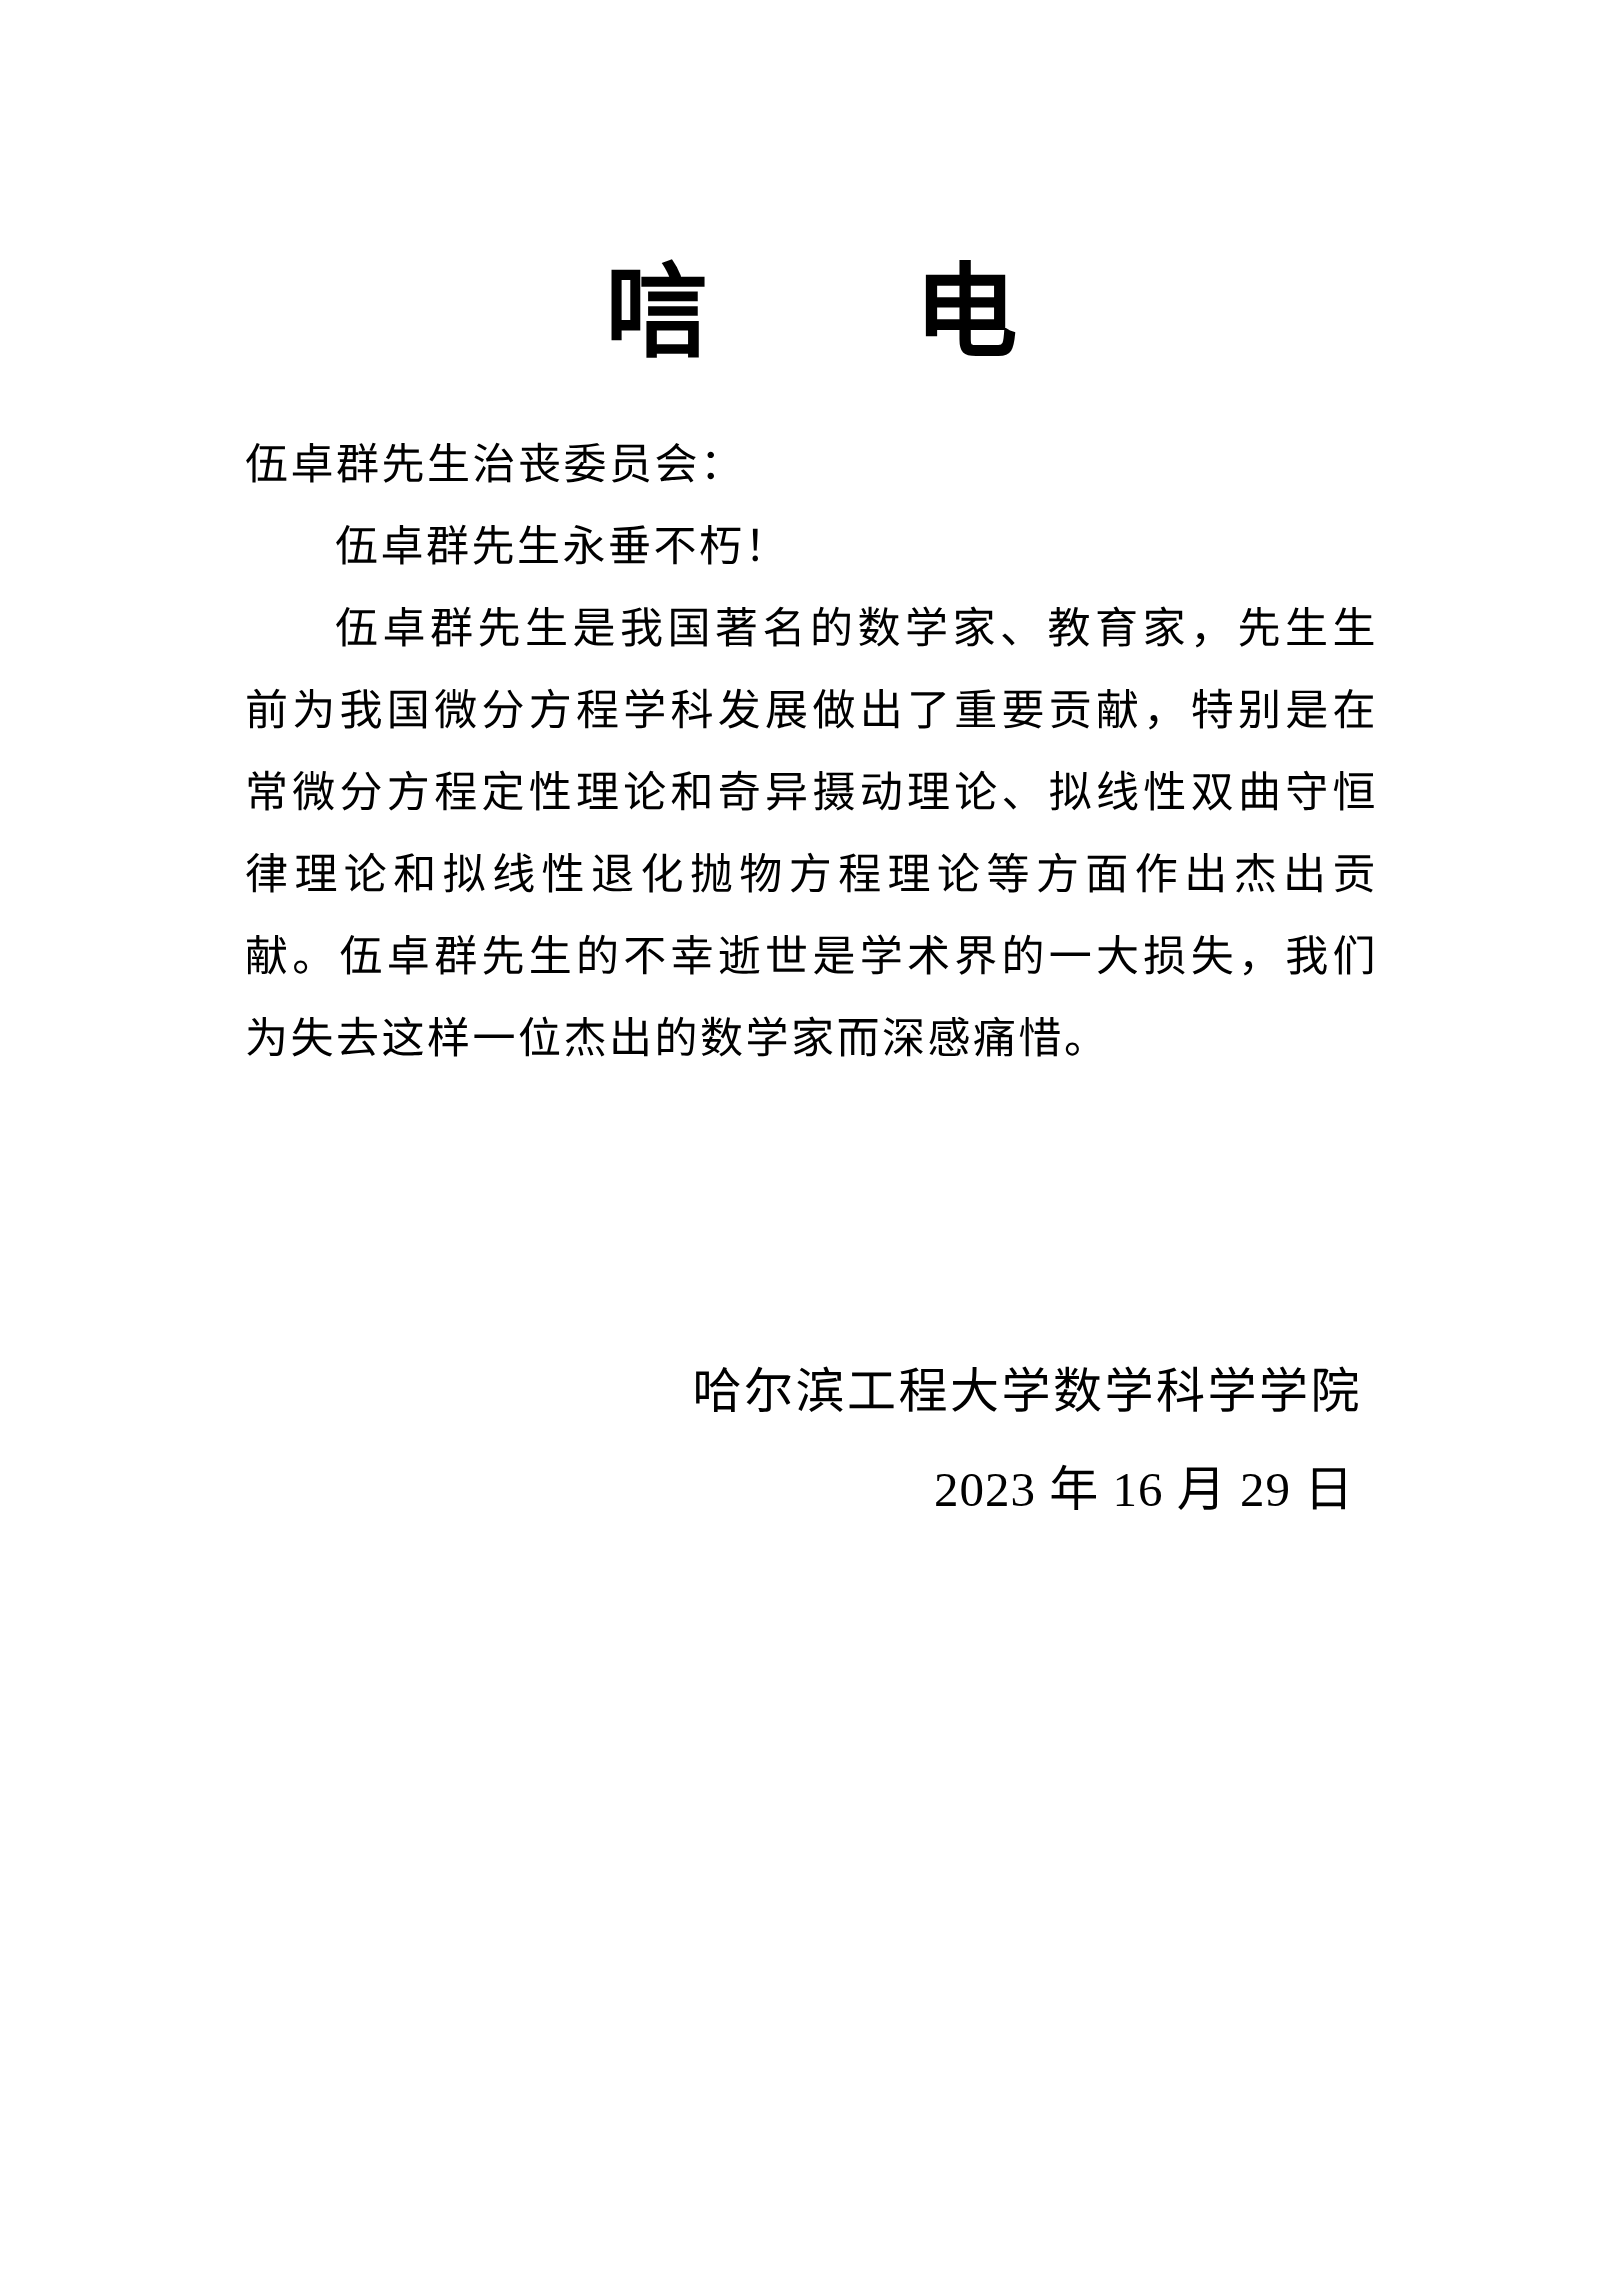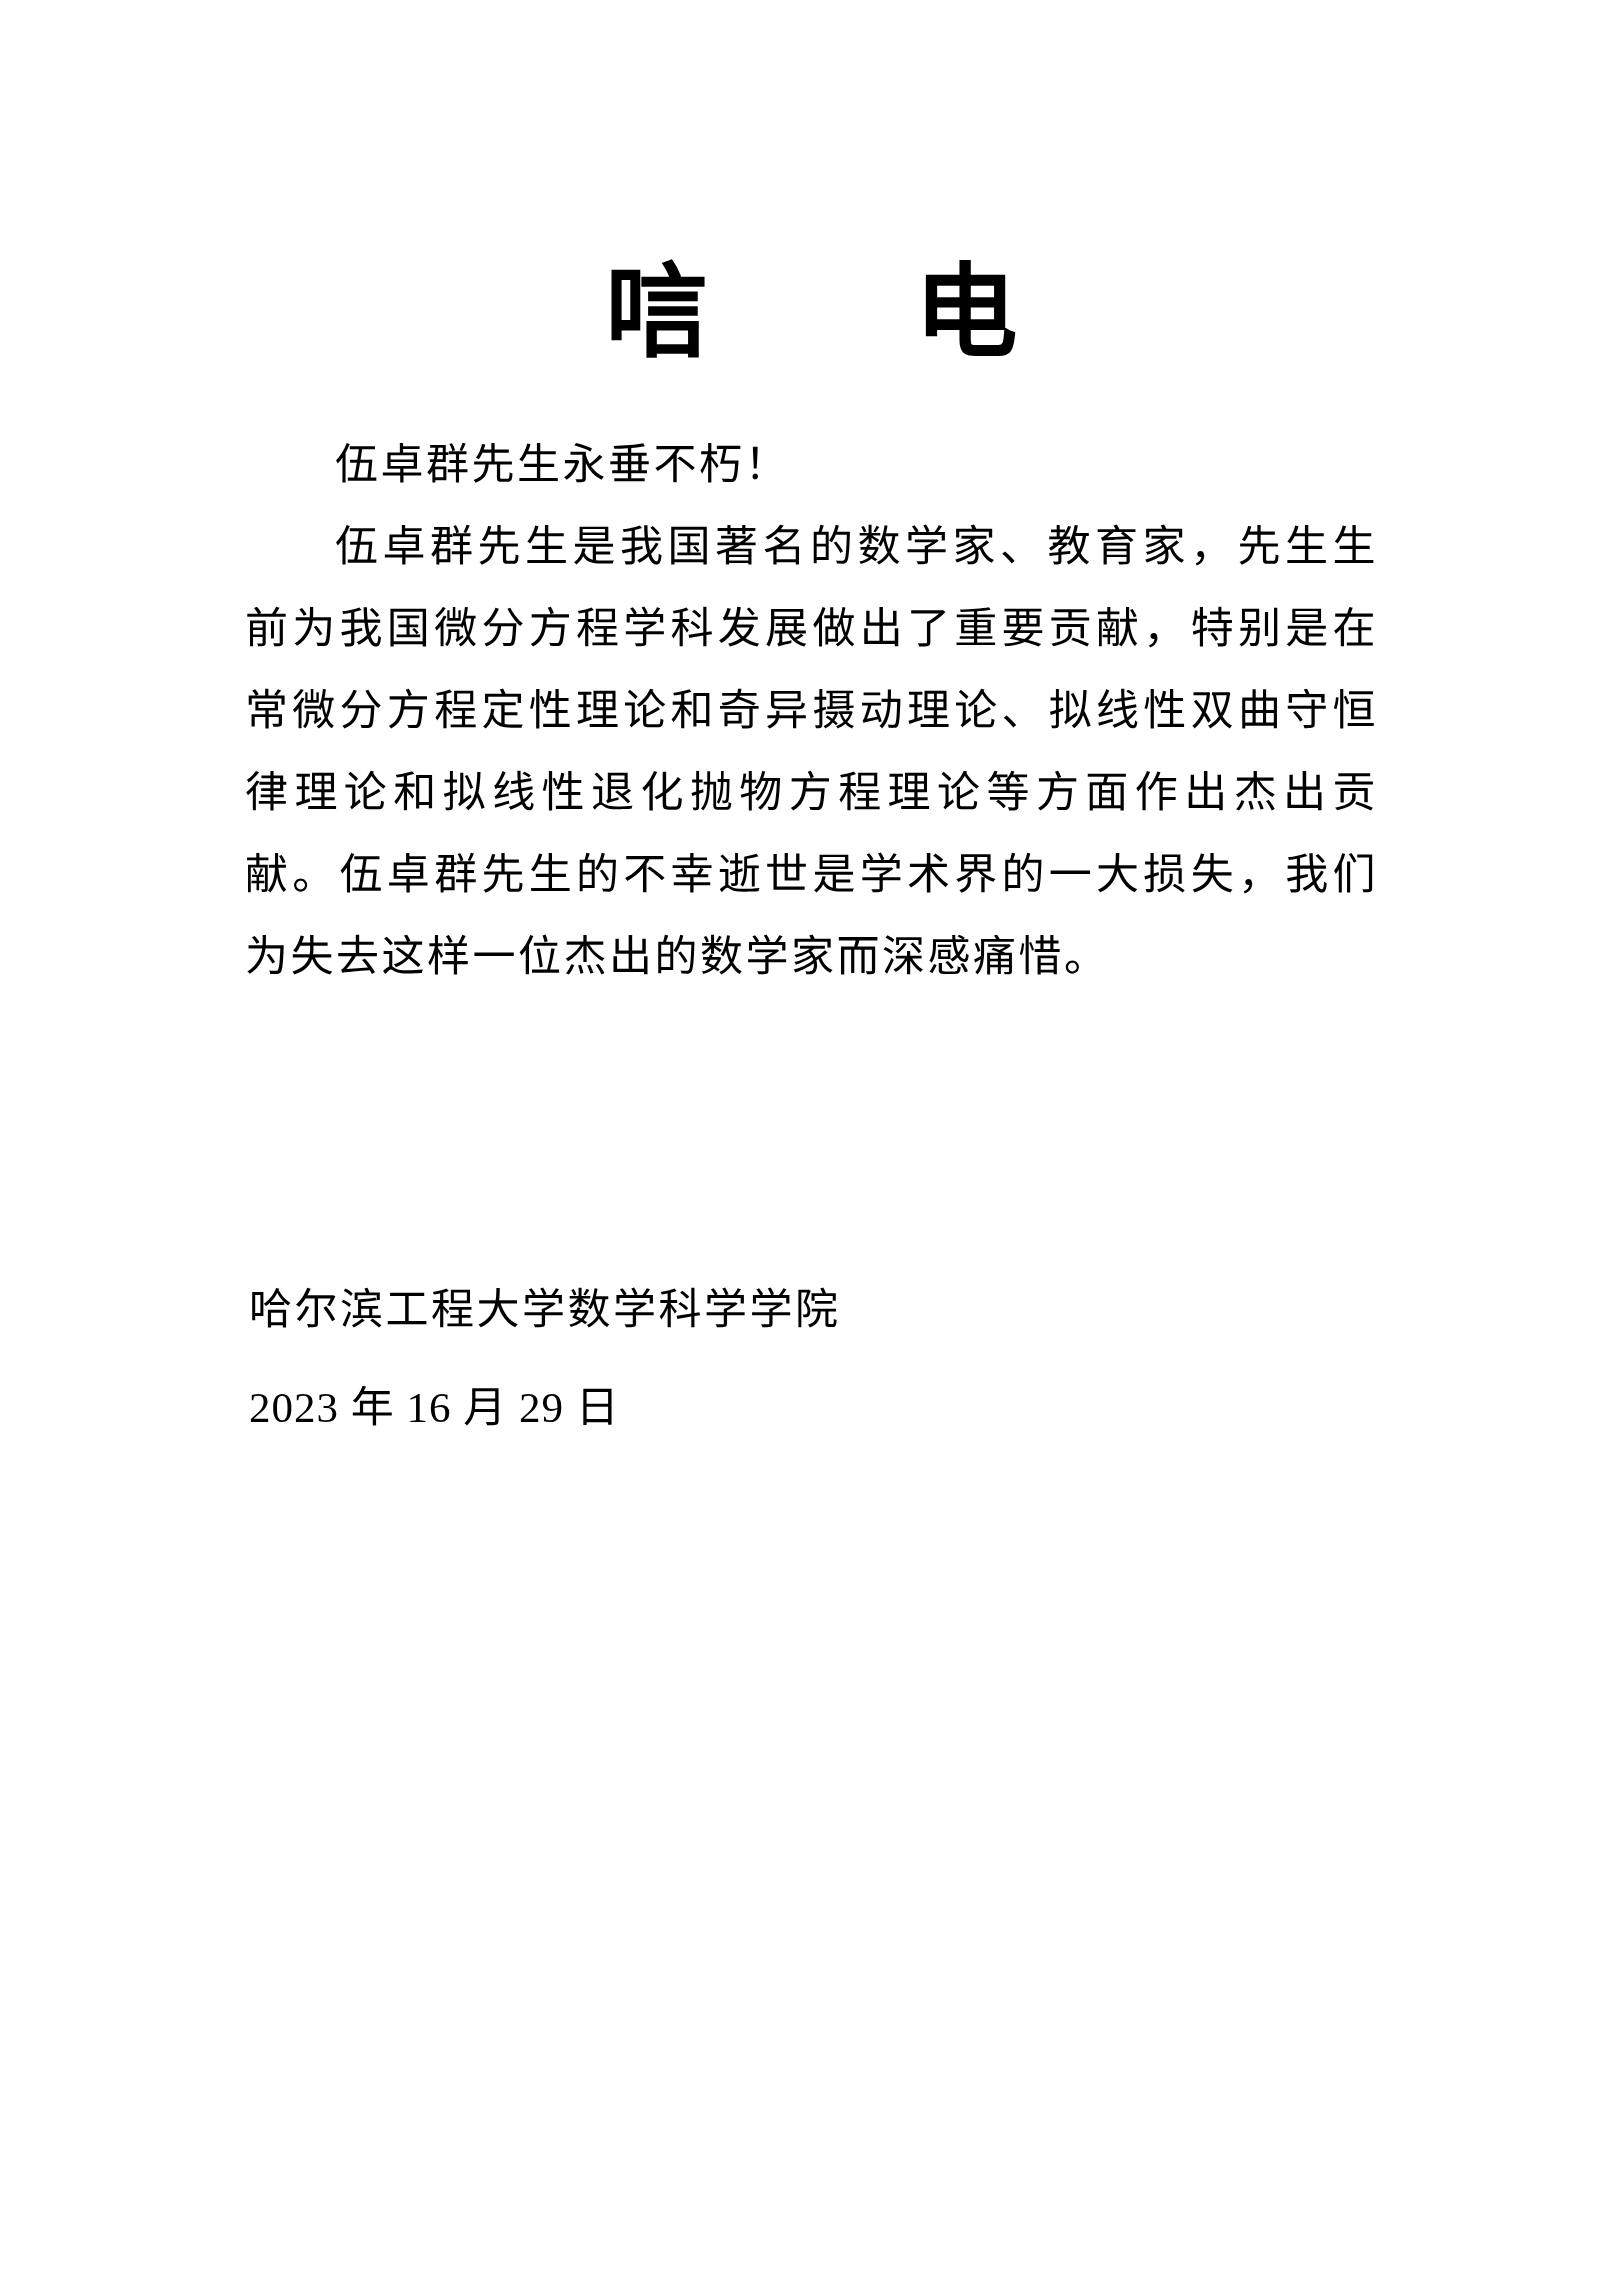--- a/index.html
+++ b/index.html
@@ -36,41 +36,42 @@
     text-align: justify;
     text-align-last: left;
   }
   .doc-body p.indent {
     text-indent: 90px;
   }
   .closing {
     margin-top: 271px;
   }
   .closing p {
-    margin: 4px;
-    font-size: 43px;
+    margin: 16px;
+    font-size: 49px;
     line-height: 82px;
     letter-spacing: 2.5px;
-    text-align: left;
+    text-align: right;
   }
   .closing p.date-line {
     margin-top: 15.7px;
     padding-right: 7.8px;
     letter-spacing: 1px;
   }
 </style>
 </head>
 <body>
 
 <div class="page">
 
   <h1 class="doc-title">唁　　电</h1>
 
   <div class="doc-body">
 
+    <p>伍卓群先生治丧委员会：</p>
 
 
     <p class="indent">伍卓群先生永垂不朽！</p>
 
     <p class="indent">伍卓群先生是我国著名的数学家、教育家，先生生前为我国微分方程学科发展做出了重要贡献，特别是在常微分方程定性理论和奇异摄动理论、拟线性双曲守恒律理论和拟线性退化抛物方程理论等方面作出杰出贡献。伍卓群先生的不幸逝世是学术界的一大损失，我们为失去这样一位杰出的数学家而深感痛惜。</p>
   </div>
 
   <div class="closing">
     <p>哈尔滨工程大学数学科学学院</p>
     <p class="date-line">2023 年 16 月 29 日</p>

